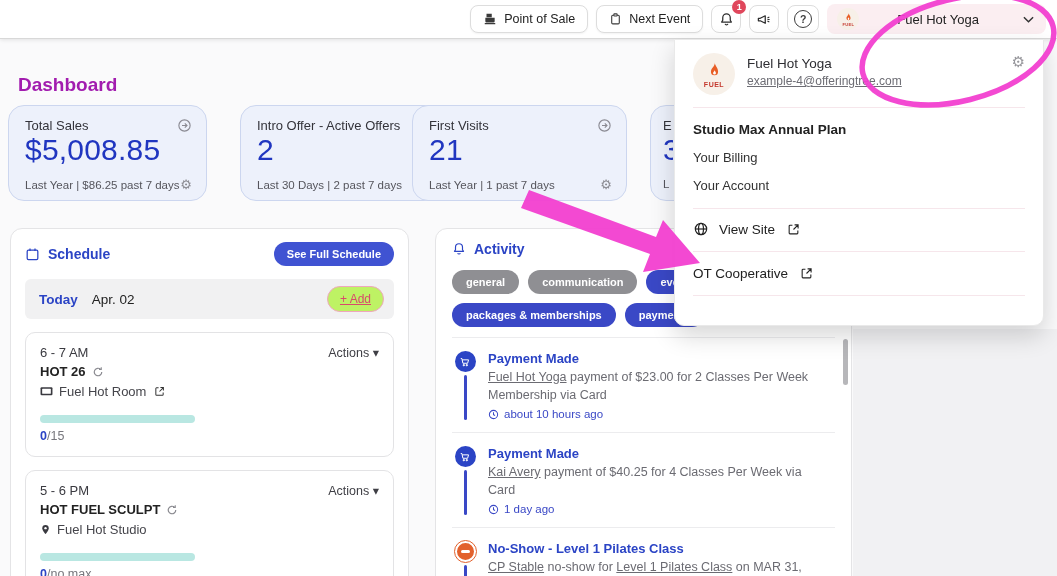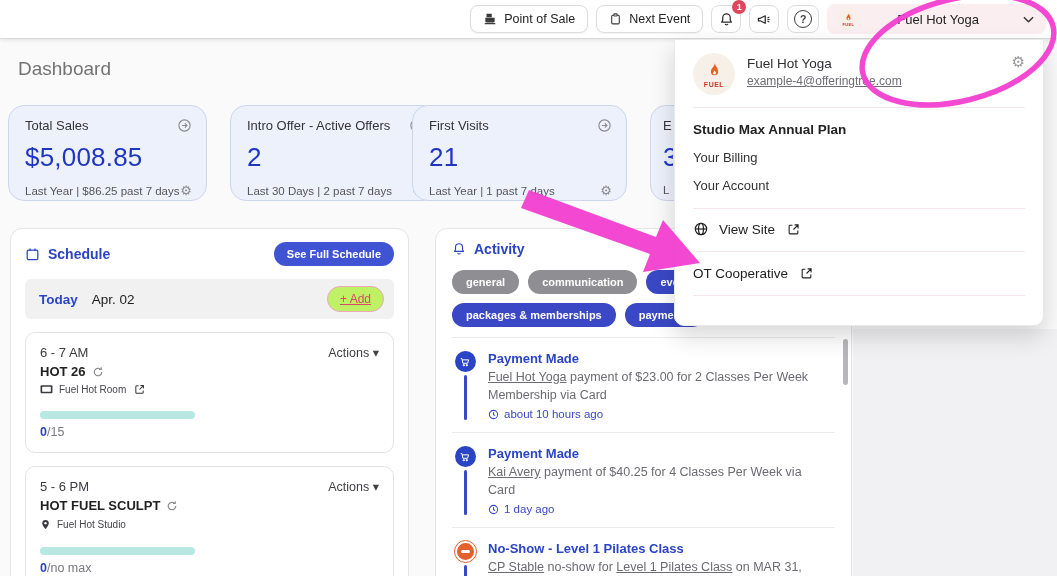--- a/index.html
+++ b/index.html
@@ -17,27 +17,27 @@
     background:#e0475c;color:#fff;font-size:9px;font-weight:bold;display:flex;align-items:center;justify-content:center;}
   .help-circle{width:16px;height:16px;border:1.6px solid #3c3c3c;border-radius:50%;
     font-size:10.5px;font-weight:bold;color:#3c3c3c;display:flex;align-items:center;justify-content:center;}
   .account-btn{display:flex;align-items:center;gap:10px;height:30px;padding:0 12px 0 10px;
     background:#fbeef1;border:none;border-radius:8px;font-size:13px;color:#222;cursor:pointer;}
   .account-btn .name{margin:0 34px 0 28px;}
   .avatar-sm{width:22px;height:22px;border-radius:50%;background:#f7f0e8;display:flex;flex-direction:column;
     align-items:center;justify-content:center;line-height:1;}
   .avatar-sm .fuel{font-size:4px;font-weight:bold;color:#c4372c;letter-spacing:.3px;}
   
-  .page-title{position:absolute;left:18px;top:58px;font-size:19px;font-weight:400;color:#737373;}
+  .page-title{position:absolute;left:18px;top:74px;font-size:19px;font-weight:700;color:#a21caf;}
   
   .stat-card{position:absolute;top:105px;height:96px;background:#edf1fb;border:1px solid #ccd6ef;
     border-radius:16px;box-sizing:border-box;padding:12px 14px 10px 16px;z-index:6;}
   .stat-head{display:flex;align-items:flex-start;justify-content:space-between;}
   .stat-title{font-size:13px;color:#33333a;}
-  .stat-value{font-size:26px;color:#2036c0;margin-top:9px;letter-spacing:.2px;}
+  .stat-value{font-size:30px;color:#2036c0;letter-spacing:.2px;}
   .stat-foot{display:flex;align-items:center;justify-content:space-between;margin-top:11px;}
   .stat-foot-text{font-size:11.5px;color:#55555c;}
   .gear{font-size:13px;color:#8b8b92;cursor:pointer;line-height:1;}
   .frag-value{display:block;width:10px;overflow:hidden;white-space:nowrap;}
   
   .panel{position:absolute;top:228px;background:#fff;border:1px solid #e4e4e6;border-radius:12px;
     box-sizing:border-box;z-index:6;}
   #schedule-panel{left:10px;width:399px;height:400px;padding:13px 14px;}
   #activity-panel{left:435px;width:417px;height:400px;padding:12px 16px;overflow:hidden;}
   .panel-head{display:flex;align-items:center;justify-content:space-between;}
@@ -48,21 +48,21 @@
     border-radius:6px;height:40px;padding:0 10px 0 14px;margin-top:13px;}
   .day-label{font-size:13.5px;}
   .day-label b{color:#2b44c5;margin-right:14px;}
   .add-btn{background:#bef264;border:1px solid #efa7bc;color:#d84a6b;font-size:12px;border-radius:14px;
     padding:5px 12px;cursor:pointer;text-decoration:underline;}
   .event-card{border:1px solid #e3e3e5;border-radius:10px;padding:12px 14px 13px 14px;margin-top:13px;}
   .event-top{display:flex;align-items:flex-start;justify-content:space-between;}
   .event-time{font-size:13px;color:#3a3a40;}
   .actions{font-size:12.5px;color:#3f3f45;cursor:pointer;}
   .event-name{display:flex;align-items:center;gap:6px;font-size:13px;font-weight:bold;color:#222;margin-top:4px;}
-  .event-loc{display:flex;align-items:center;gap:6px;font-size:10px;color:#45454b;margin-top:5px;}
+  .event-loc{display:flex;align-items:center;gap:6px;font-size:13px;color:#45454b;margin-top:5px;}
   .cap-bar{width:155px;height:8px;border-radius:4px;background:#b9e7e2;margin-top:16px;}
   .cap-text{font-size:12.5px;color:#77777d;margin-top:6px;}
   .cap-text b{color:#2b44c5;}
   
   .chips{display:flex;flex-wrap:wrap;gap:9px;margin-top:13px;width:300px;}
   .chip{border:none;border-radius:14px;padding:6px 14px;font-size:11px;font-weight:bold;color:#fff;cursor:pointer;}
   .chip.gray{background:#8f8f93;}
   .chip.blue{background:#3a48c6;}
   .feed-divider{height:1px;background:#ececee;margin:10px 0;}
   .feed-item{display:flex;gap:12px;padding:3px 0 2px 2px;}
@@ -172,21 +172,21 @@
           </svg>
       </span>
     </div>
     <div class="stat-value">$5,008.85</div>
     <div class="stat-foot">
       <span class="stat-foot-text">Last Year | $86.25 past 7 days</span>
       <span class="gear">⚙</span>
     </div>
   </div>
 
-  <div class="stat-card" style="left:230px;width:209px;">
+  <div class="stat-card" style="left:240px;width:209px;">
     <div class="stat-head">
       <span class="stat-title">Intro Offer - Active Offers</span>
       <span>
         <svg width="15" height="15" viewBox="0 0 24 24" fill="none" stroke="#8a8a92" stroke-width="1.8">
             <circle cx="12" cy="12" r="9"></circle>
             <path d="M8 12h7M12.5 8.5 16 12l-3.5 3.5"></path>
           </svg>
       </span>
     </div>
     <div class="stat-value">2</div>

